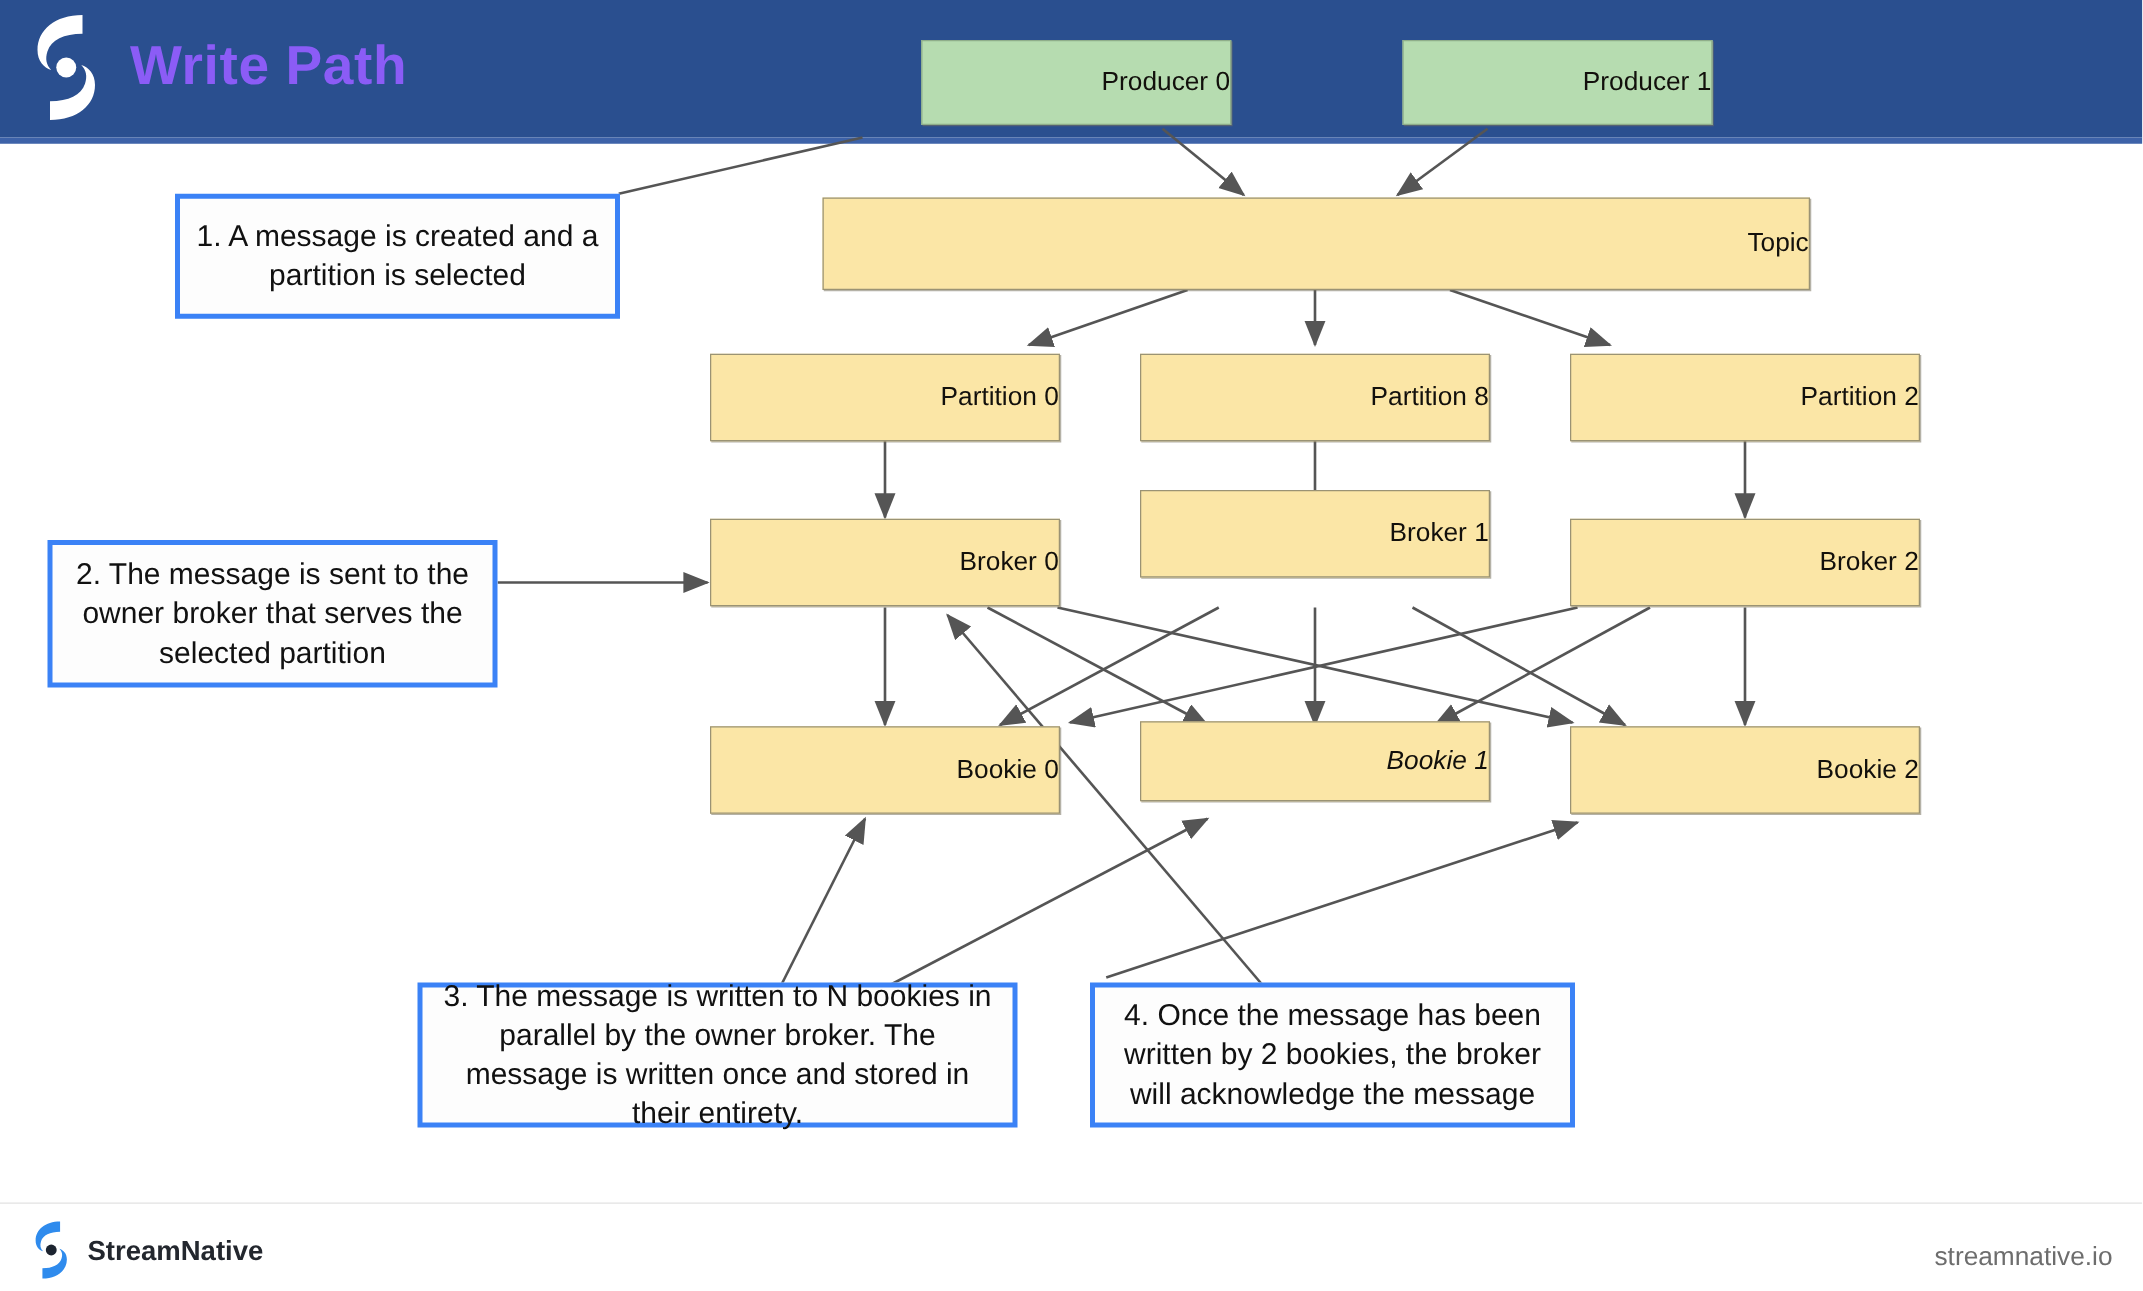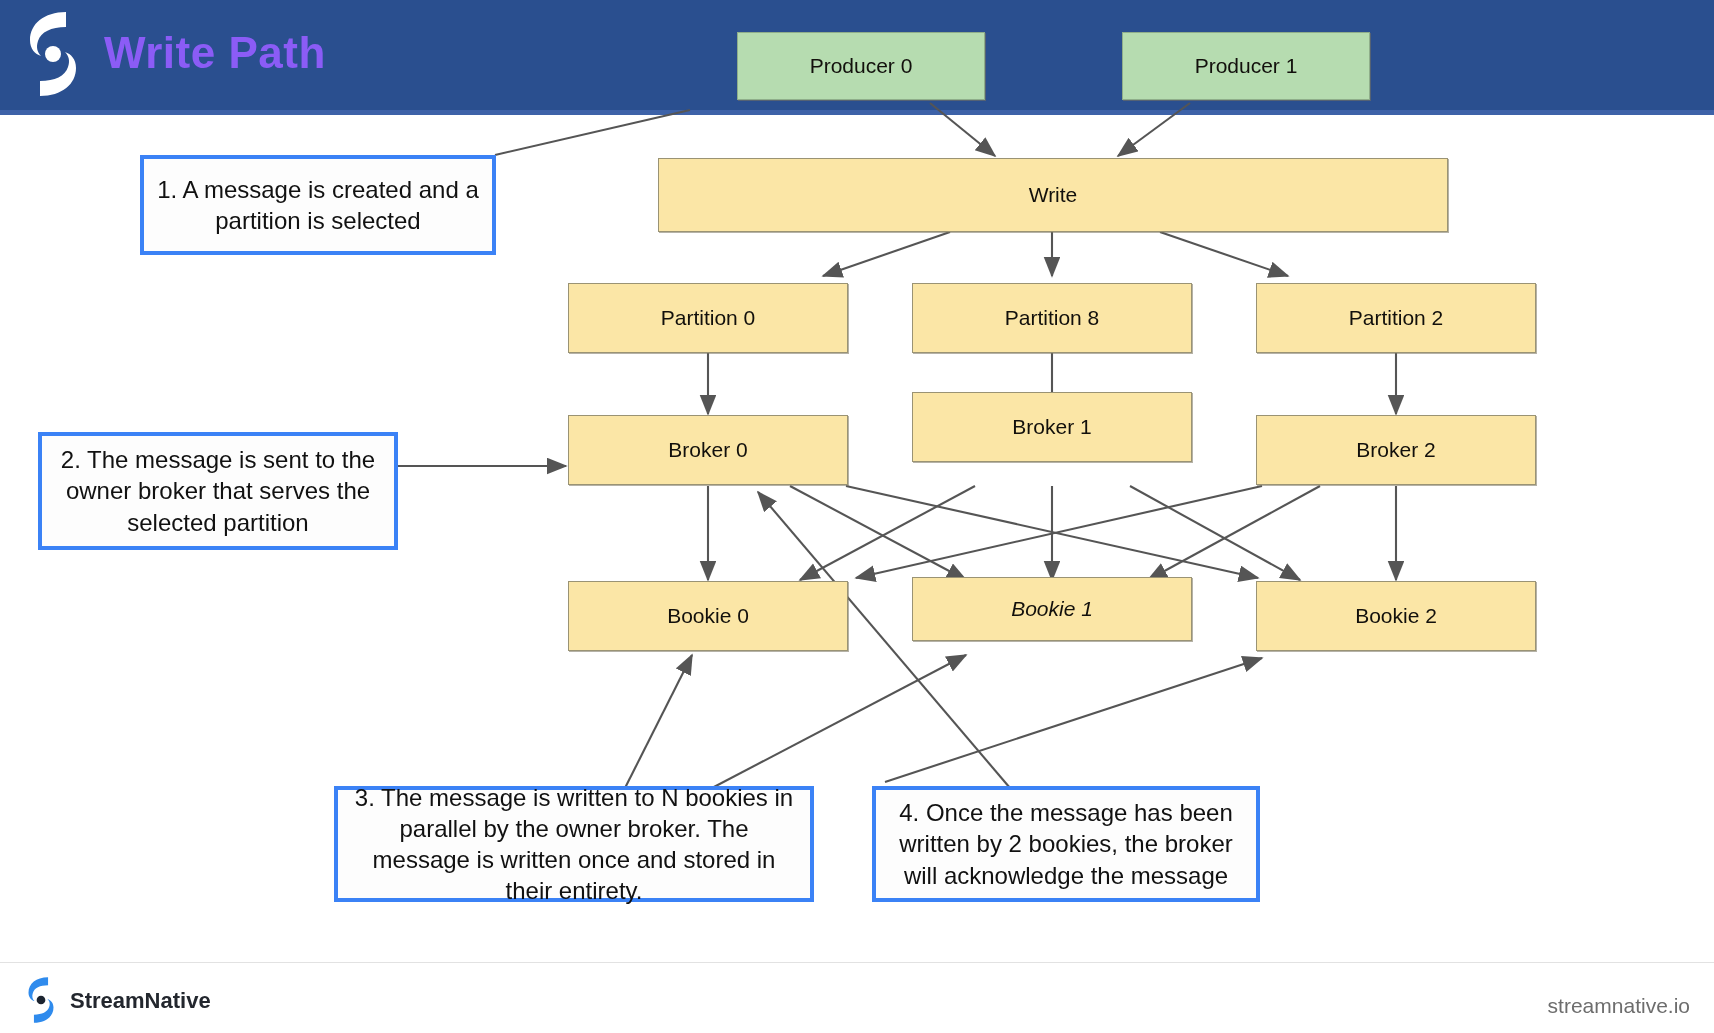--- a/index.html
+++ b/index.html
@@ -57,21 +57,21 @@
     height: 1033px;
     pointer-events: none;
   }
 
   
   .node {
     position: absolute;
     box-sizing: border-box;
     display: flex;
     align-items: center;
-    justify-content: center;
+    justify-content: flex-end;
     font-size: 21px;
     color: #12100c;
     border: 1px solid #8a8672;
     box-shadow: 1px 1px 0 rgba(120,115,95,0.55);
   }
   .node.green { background: #b6dcb0; border-color: #8fae8a; }
   .node.yellow { background: #fbe6a6; border-color: #9a9374; }
 
   
   .callout {
@@ -180,21 +180,21 @@
   </svg>
 
   <div class="node green" style="left:737px; top:32px; width:248px; height:68px;">
     <span>Producer 0</span>
   </div>
   <div class="node green" style="left:1122px; top:32px; width:248px; height:68px;">
     <span>Producer 1</span>
   </div>
 
   <div class="node yellow" style="left:658px; top:158px; width:790px; height:74px;">
-    <span>Write</span>
+    <span>Topic</span>
   </div>
 
   <div class="node yellow" style="left:568px; top:283px; width:280px; height:70px;">
     <span>Partition 0</span>
   </div>
   <div class="node yellow" style="left:912px; top:283px; width:280px; height:70px;">
     <span>Partition 8</span>
   </div>
   <div class="node yellow" style="left:1256px; top:283px; width:280px; height:70px;">
     <span>Partition 2</span>

